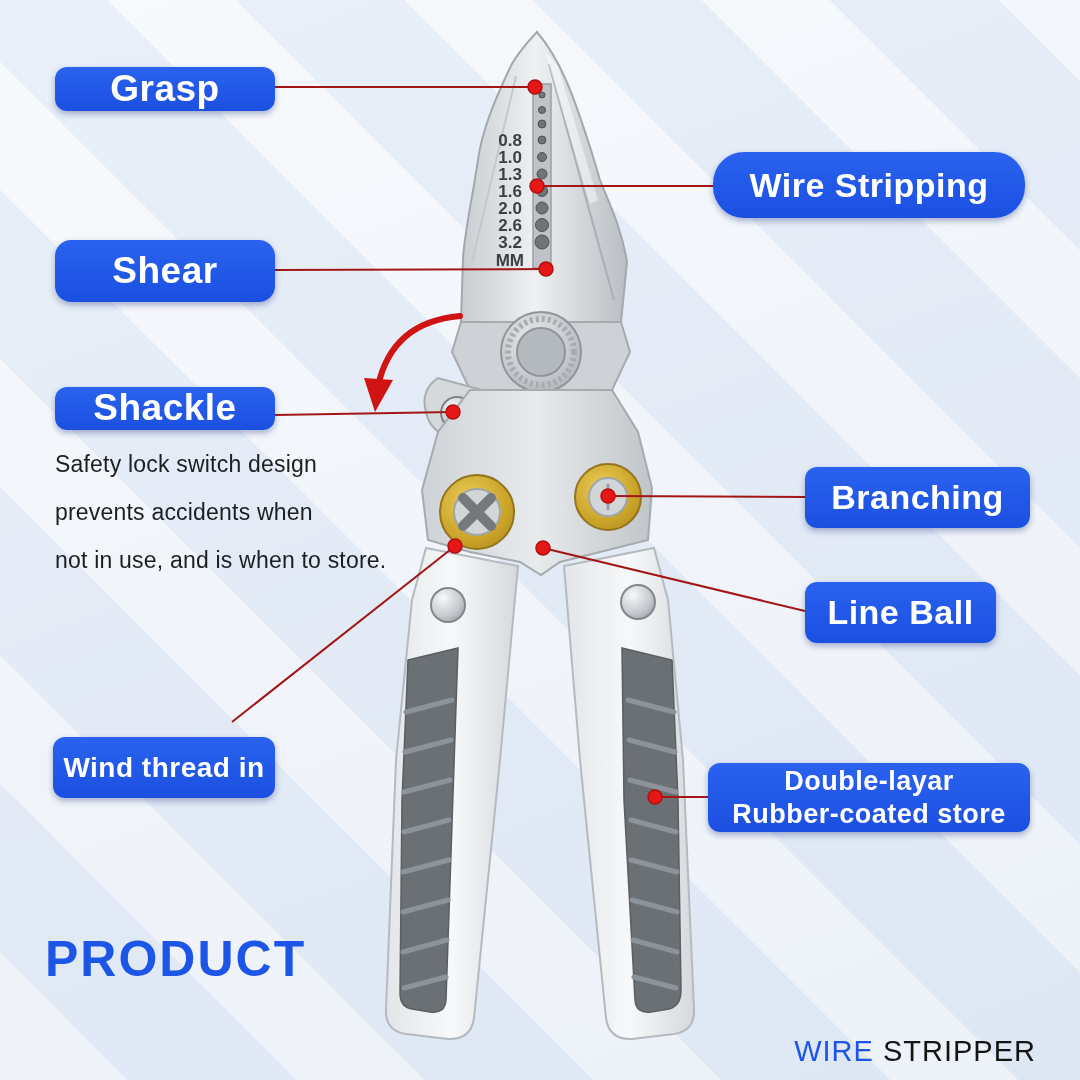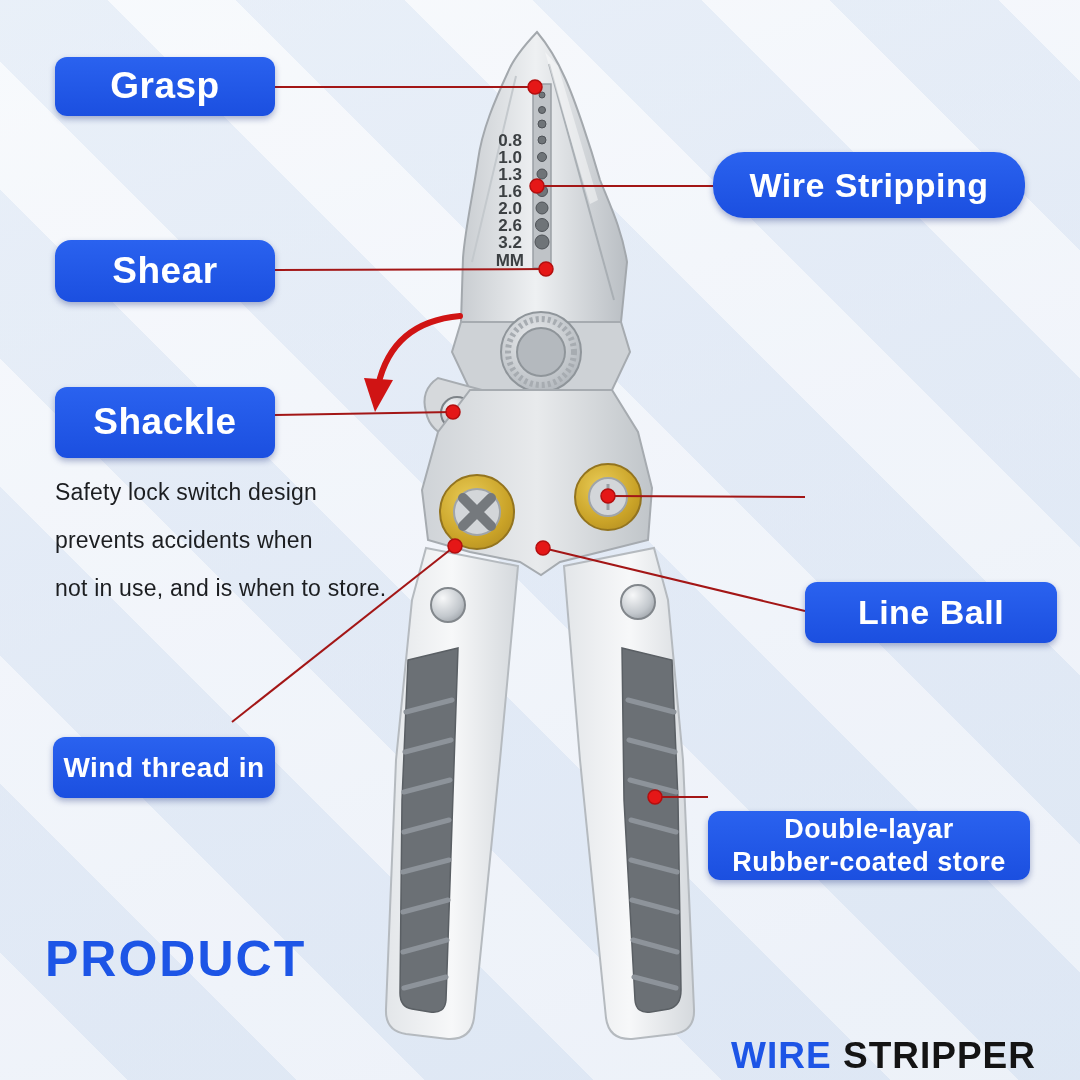--- a/index.html
+++ b/index.html
@@ -17,34 +17,34 @@
     background:linear-gradient(180deg,#2a62ef 0%,#1b4fe0 100%);
     color:#ffffff;font-weight:bold;border-radius:12px;
     box-shadow:0 3px 6px rgba(20,40,120,0.35);
     text-align:center;line-height:1.2;letter-spacing:0.5px;
   }
   .callout-lg{font-size:37px;}
   .callout-md{font-size:34px;}
   .callout-sm{font-size:28px;margin-top:15px;}
   .callout-2line{font-size:27px;flex-direction:column;}
   .desc{
-    position:absolute;left:55px;top:468px;width:380px;
+    position:absolute;left:55px;top:440px;width:380px;
     font-size:23px;color:#1c1e21;line-height:48px;letter-spacing:0.2px;
   }
   .product-word{
     position:absolute;left:45px;top:930px;
     font-size:50px;font-weight:bold;color:#1d55e6;letter-spacing:2px;text-align:right;
   }
   .function-word{
     position:absolute;left:45px;top:1018px;
     font-size:46px;font-weight:bold;color:#141414;letter-spacing:4px;
   }
   .brand{
     position:absolute;right:44px;top:1035px;
-    font-size:37px;font-weight:bold;letter-spacing:1px;color:#141414;text-align:right;
+    font-size:29px;font-weight:normal;letter-spacing:1px;color:#141414;text-align:right;
   }
   .brand .blue{color:#1d55e6;}
   svg{position:absolute;left:0;top:0;}
   .gauge-text{font-family:"Liberation Sans",sans-serif;font-weight:bold;fill:#3c4043;font-size:17px;}
 </style>
 </head>
 <body>
 
 <div class="canvas">
 
@@ -190,34 +190,35 @@
       <circle cx="537" cy="186" r="7"></circle>
       <circle cx="546" cy="269" r="7"></circle>
       <circle cx="453" cy="412" r="7"></circle>
       <circle cx="608" cy="496" r="7"></circle>
       <circle cx="543" cy="548" r="7"></circle>
       <circle cx="455" cy="546" r="7"></circle>
       <circle cx="655" cy="797" r="7"></circle>
     </g>
   </svg>
 
-  <div class="callout callout-lg" style="left:55px;top:57px;width:220px;height:59px;">Grasp</div>
+  <div class="callout callout-lg" style="left:55px;top:67px;width:220px;height:44px;">Grasp</div>
 
   <div class="callout callout-md" style="left:713px;top:152px;width:312px;height:66px;border-radius:31px;">Wire Stripping</div>
 
   <div class="callout callout-lg" style="left:55px;top:240px;width:220px;height:62px;border-radius:16px;">Shear</div>
 
-  <div class="callout callout-lg" style="left:55px;top:387px;width:220px;height:71px;">Shackle</div>
-
-
-  <div class="callout callout-md" style="left:805px;top:582px;width:252px;height:61px;">Line Ball</div>
+  <div class="callout callout-lg" style="left:55px;top:387px;width:220px;height:43px;">Shackle</div>
+
+  <div class="callout callout-md" style="left:805px;top:467px;width:225px;height:61px;">Branching</div>
+
+  <div class="callout callout-md" style="left:805px;top:582px;width:191px;height:61px;">Line Ball</div>
 
   <div class="callout callout-sm" style="left:53px;top:722px;width:222px;height:61px;">Wind thread in</div>
 
-  <div class="callout callout-2line" style="left:708px;top:763px;width:322px;height:69px;margin-top:48px;">
+  <div class="callout callout-2line" style="left:708px;top:763px;width:322px;height:69px;">
     <span>Double-layar</span>
     <span>Rubber-coated store</span>
   </div>
 
   <div class="desc">
     <div>Safety lock switch design</div>
     <div>prevents accidents when</div>
     <div>not in use, and is when to store.</div>
   </div>
 

